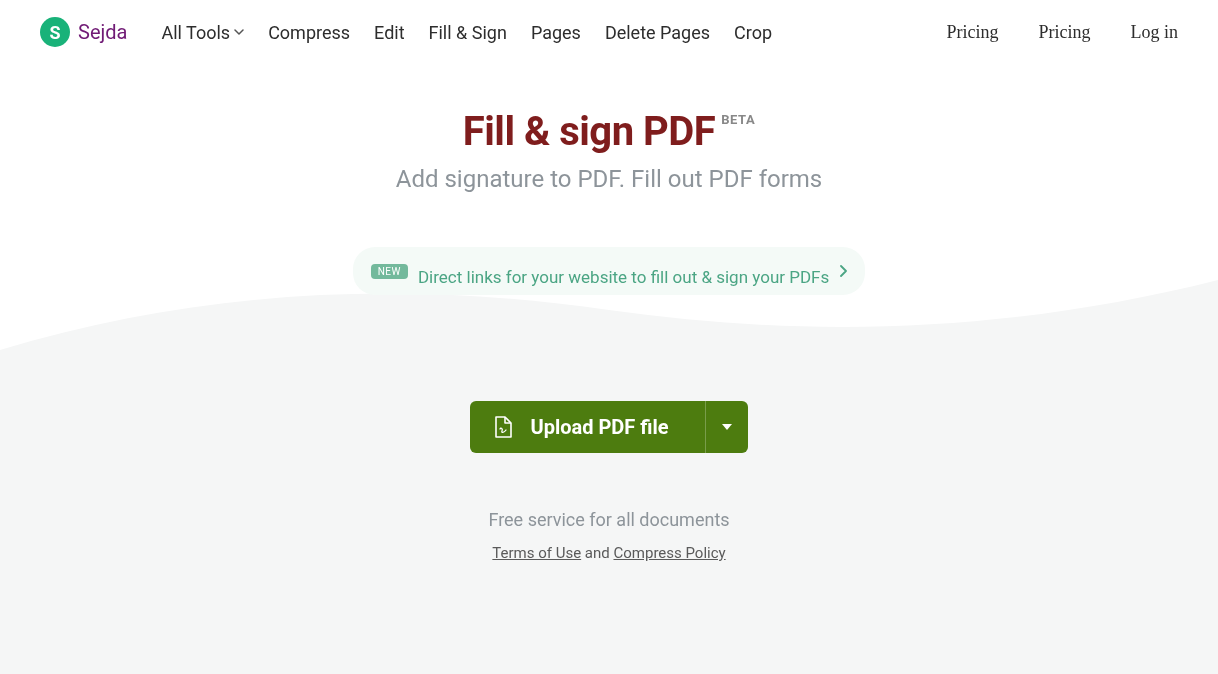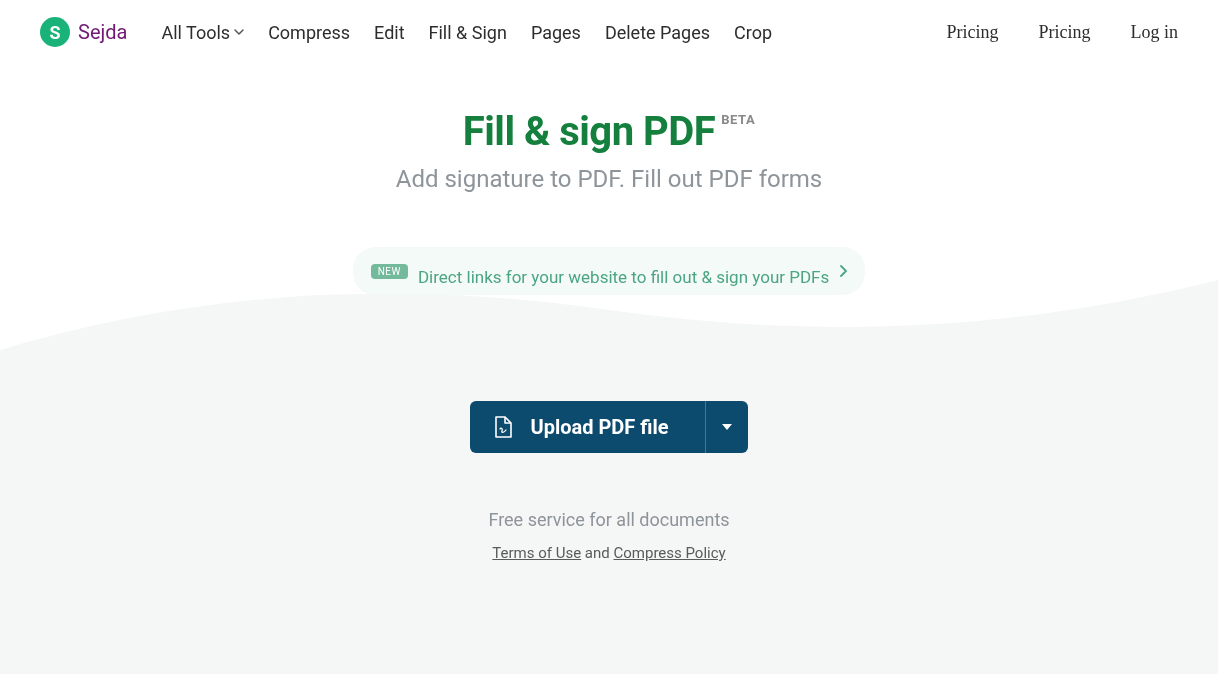--- a/index.html
+++ b/index.html
@@ -70,21 +70,21 @@
   padding-top: 44px;
 }
 .title-row {
   display: inline-flex;
   align-items: flex-start;
   gap: 6px;
 }
 .title {
   font-size: 40px;
   font-weight: 700;
-  color: #15803d;
+  color: #7f1d1d;
   letter-spacing: -0.5px;
 }
 .beta {
   font-size: 13px;
   color: #888;
   font-weight: 700;
   margin-top: 4px;
   letter-spacing: 0.5px;
 }
 .subtitle {
@@ -127,21 +127,21 @@
   height: 450px;
   z-index: -1;
 }
 .main-area {
   text-align: center;
   margin-top: 106px;
 }
 .upload-btn {
   display: inline-flex;
   align-items: center;
-  background: #0c4a6e;
+  background: #4d7c0f;
   color: #fff;
   border-radius: 6px;
   height: 52px;
   cursor: pointer;
   overflow: hidden;
 }
 .upload-main {
   display: flex;
   align-items: center;
   gap: 18px;

